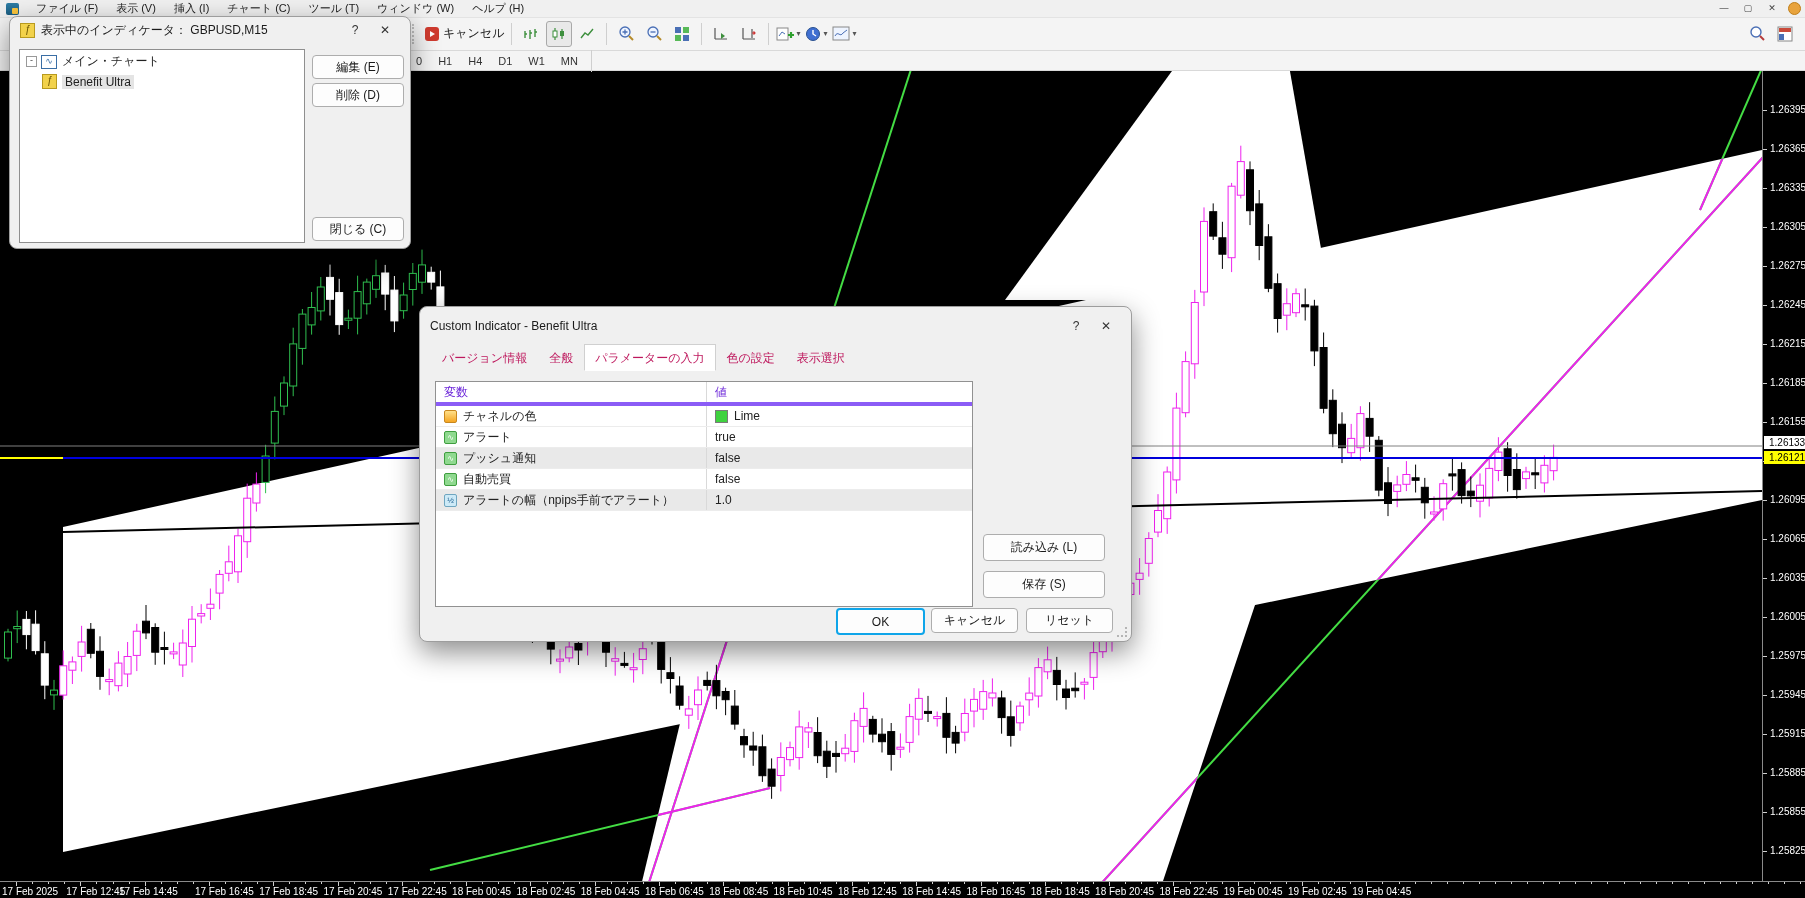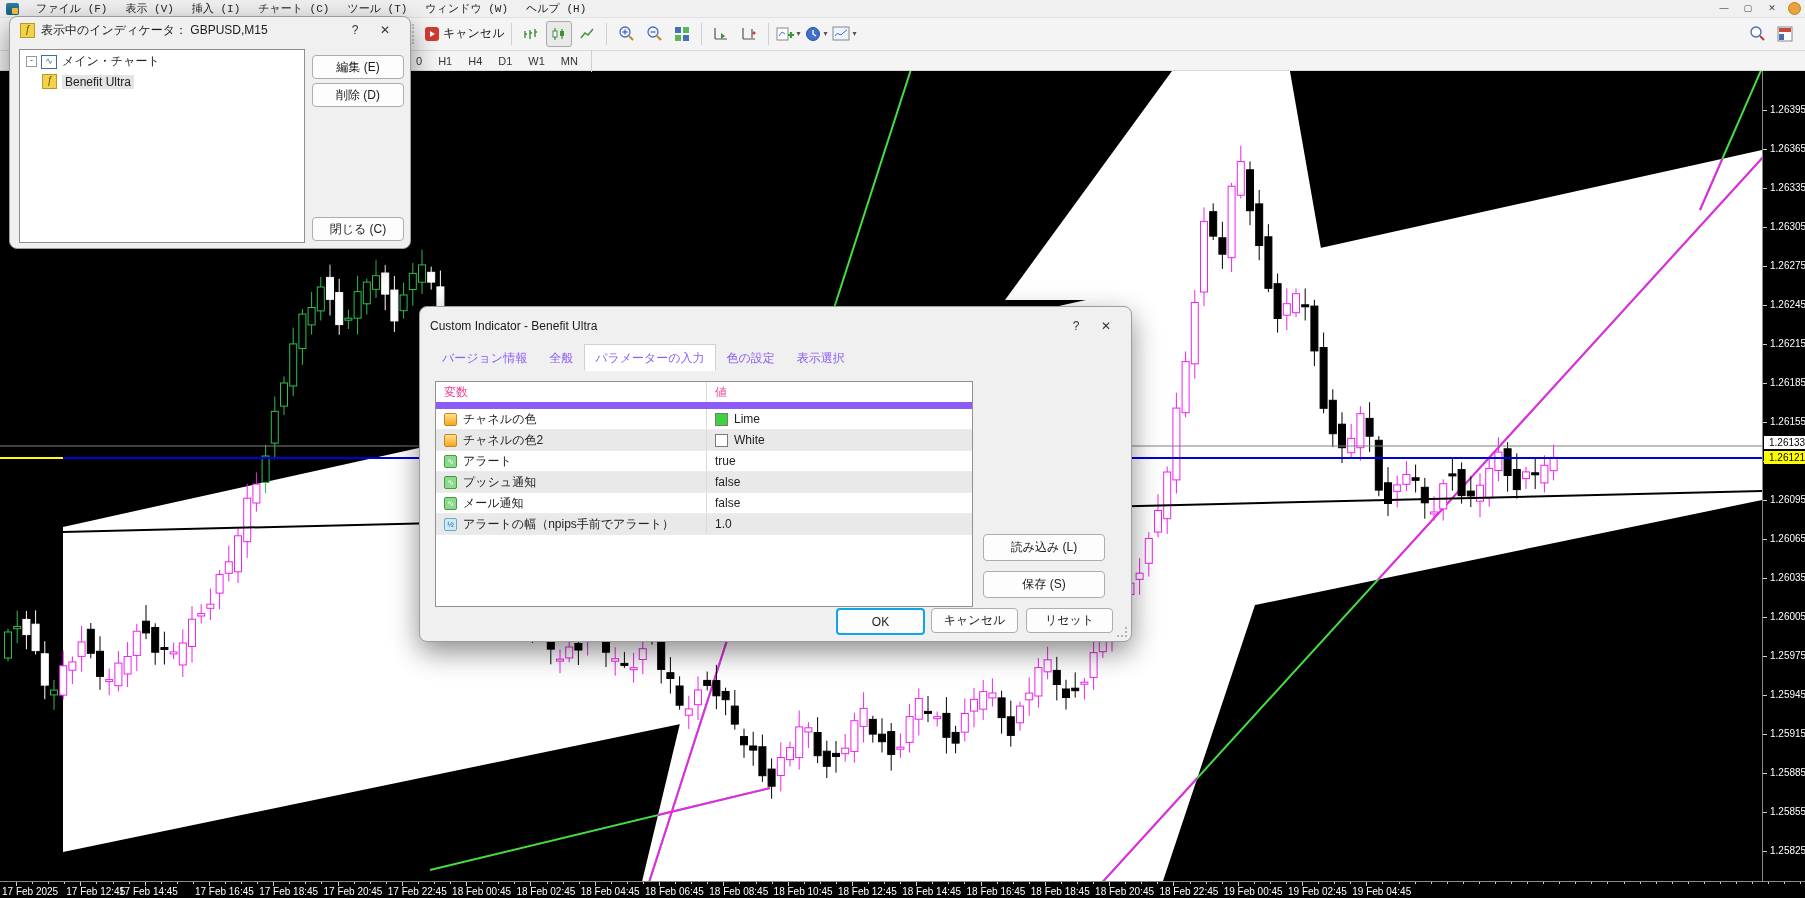--- a/index.html
+++ b/index.html
@@ -4,21 +4,21 @@
 <style>
   html,body{margin:0;padding:0;background:#000;}
   body{width:1805px;height:898px;overflow:hidden;position:relative;
        font-family:"Liberation Sans",sans-serif;color:#222;}
   
   .menubar{position:absolute;top:0;left:0;width:1805px;height:17px;background:#f0f0f0;
            display:flex;align-items:center;font-size:11px;z-index:60;border-bottom:1px solid #e3e3e3;}
   .app-icon{width:13px;height:12px;margin:0 8px 0 6px;background:linear-gradient(#2e7da5,#1b5d80);
             border-radius:2px;position:relative;}
   .app-icon:after{content:"";position:absolute;right:1px;bottom:1px;width:6px;height:6px;background:#f7c33d;border-radius:1px;}
-  .menu-item{padding:1px 9px;cursor:default;font-family:Liberation Mono, monospace;}
+  .menu-item{padding:1px 9px;cursor:default;}
   .win-controls{margin-left:auto;display:flex;align-items:center;height:17px;}
   .win-btn{width:24px;text-align:center;font-size:9px;color:#444;line-height:17px;}
   .win-badge{width:11px;height:11px;border-radius:50%;background:#e8a33d;border:1px solid #c07f1a;margin:0 4px;}
   .toolbar{position:absolute;top:17px;left:0;width:1805px;height:33px;background:#f4f4f4;
            border-bottom:1px solid #d9d9d9;display:flex;align-items:center;z-index:40;font-size:12px;}
   .tb-spacer{width:410px;flex:none;}
   .grip{width:4px;height:20px;border-left:2px dotted #bfbfbf;margin:0 5px 0 2px;}
   .tbtn{height:24px;min-width:24px;display:flex;align-items:center;justify-content:center;
         margin:0 1px;border-radius:3px;border:1px solid transparent;}
   .tbtn.selected{border-color:#a9a9a9;background:#e9e9e9;}
@@ -62,27 +62,27 @@
             font-size:9px;line-height:7px;text-align:center;margin:0 4px 0 6px;flex:none;}
   .ic-chart{width:14px;height:12px;border:1px solid #3a6ea5;background:#fff;color:#3a6ea5;
             font-size:9px;line-height:10px;text-align:center;margin-right:5px;flex:none;}
   .ic-fx{width:13px;height:13px;background:#f2d24b;border:1px solid #b89a1e;color:#6b5500;
          font-size:10px;line-height:12px;text-align:center;margin-right:5px;flex:none;font-style:italic;}
   .tree-child{margin-left:22px;}
   .sel-label{background:#e4e4e4;padding:0 3px;}
   
   #cust-dlg{left:419px;top:306px;width:711px;height:334px;z-index:100;}
   .tabs{position:absolute;left:11px;top:42px;height:22px;display:flex;align-items:flex-end;}
-  .tab{padding:3px 10px;border:1px solid transparent;color:#8b5cf6;white-space:nowrap;font-family:Liberation Serif, serif;}
+  .tab{padding:3px 10px;border:1px solid transparent;color:#be185d;white-space:nowrap;font-family:Liberation Serif, serif;}
   .tab.active{background:#fff;border-color:#d0d0d0;border-bottom-color:#fff;padding-top:5px;}
   .ptable{position:absolute;left:15px;top:74px;width:536px;height:224px;background:#fff;
           border:1px solid #919191;overflow:hidden;}
   .prow{display:flex;height:20px;align-items:center;border-bottom:1px solid #ececec;}
   .prow.gray{background:#e9e9e9;}
-  .prow.header{border-bottom:7px solid #8b5cf6;color:#ec4899;}
+  .prow.header{border-bottom:4px solid #8b5cf6;color:#6d28d9;}
   .pc-name{width:271px;display:flex;align-items:center;padding-left:8px;box-sizing:border-box;
            border-right:1px solid #d9d9d9;height:100%;}
   .pc-val{flex:1;display:flex;align-items:center;padding-left:8px;}
   .ricon{width:13px;height:13px;border-radius:2px;margin-right:6px;flex:none;box-sizing:border-box;}
   .ricon.color{background:linear-gradient(#ffe08a,#f5a623);border:1px solid #c8871e;}
   .ricon.chart{background:#8fd98f;border:1px solid #3f9e3f;color:#fff;font-size:8px;line-height:11px;text-align:center;}
   .ricon.chart:before{content:"\223F";}
   .ricon.half{background:#cdeaf7;border:1px solid #6fa6c0;color:#1f5f8f;font-size:8px;line-height:12px;text-align:center;}
   .ricon.half:before{content:"\00BD";}
   .swatch{width:13px;height:13px;border:1px solid #7a7a7a;margin-right:6px;flex:none;box-sizing:border-box;}
@@ -846,30 +846,20 @@
         <div class="prow">
           <span class="pc-name">
             <span class="ricon color"></span>
             <span>チャネルの色</span>
           </span>
           <span class="pc-val">
             <span class="swatch" style="background: rgb(63, 210, 63);"></span>
             <span>Lime</span>
           </span>
         </div>
-        <div class="prow gray">
-          <span class="pc-name">
-            <span class="ricon color"></span>
-            <span>チャネルの色2</span>
-          </span>
-          <span class="pc-val">
-            <span class="swatch" style="background: rgb(255, 255, 255);"></span>
-            <span>White</span>
-          </span>
-        </div>
         <div class="prow">
           <span class="pc-name">
             <span class="ricon chart"></span>
             <span>アラート</span>
           </span>
           <span class="pc-val">
             <span>true</span>
           </span>
         </div>
         <div class="prow gray">
@@ -877,21 +867,21 @@
             <span class="ricon chart"></span>
             <span>プッシュ通知</span>
           </span>
           <span class="pc-val">
             <span>false</span>
           </span>
         </div>
         <div class="prow">
           <span class="pc-name">
             <span class="ricon chart"></span>
-            <span>メール通知</span>
+            <span>自動売買</span>
           </span>
           <span class="pc-val">
             <span>false</span>
           </span>
         </div>
         <div class="prow gray">
           <span class="pc-name">
             <span class="ricon half"></span>
             <span>アラートの幅（npips手前でアラート）</span>
           </span>

